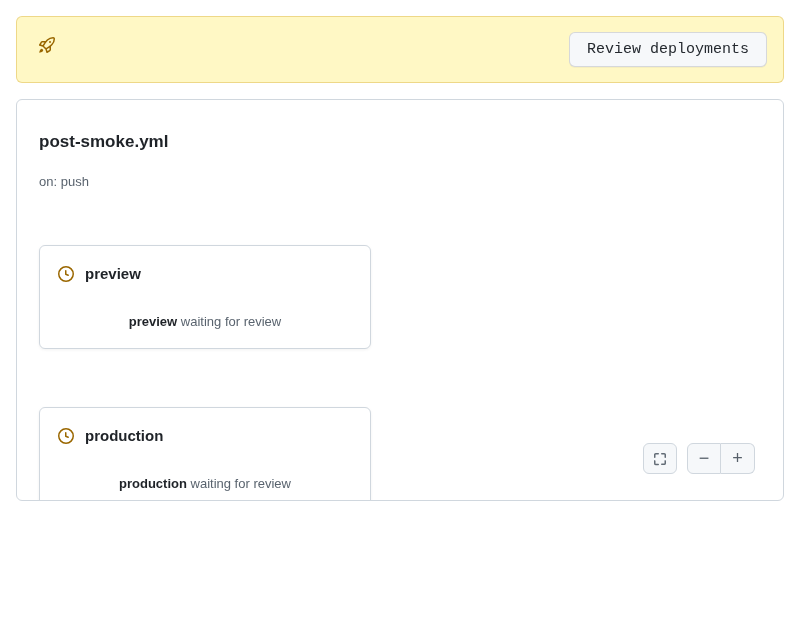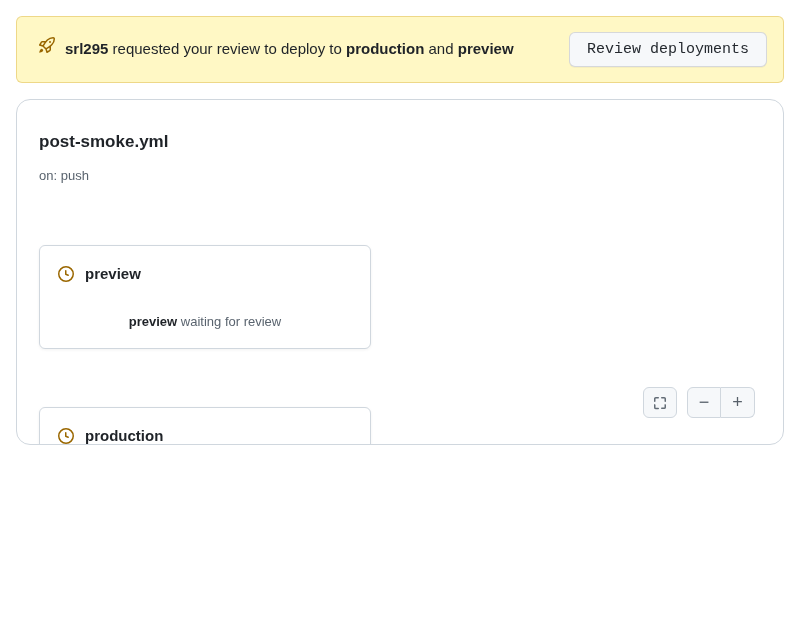--- a/index.html
+++ b/index.html
@@ -50,38 +50,38 @@
     color: #24292f;
     white-space: nowrap;
     cursor: pointer;
     box-shadow: 0 1px 0 rgba(31,35,40,0.04);
   }
 
   
   .workflow-card {
     position: relative;
     margin: 8px 16px 0 16px;
-    height: 346px;
+    height: 402px;
     background: #ffffff;
     border: 1px solid #d0d7de;
-    border-radius: 14px;
+    border-radius: 6px;
     overflow: hidden;
   }
   .wf-header {
     position: absolute;
     top: 32px;
     left: 22px;
   }
   .wf-title {
     font-size: 17px;
     font-weight: 700;
     color: #1f2328;
   }
   .wf-trigger {
-    margin-top: 16px;
+    margin-top: 22px;
     font-size: 13px;
     color: #59636e;
   }
 
   
   .job-card {
     position: absolute;
     left: 22px;
     width: 332px;
     height: 104px;
@@ -151,21 +151,20 @@
 </style>
 </head>
 <body>
 
 <div class="banner">
   <span class="banner-icon">
     <svg width="16" height="16" viewBox="0 0 16 16" fill="currentColor" aria-hidden="true">
       <path d="M14.064 0h.186C15.216 0 16 .784 16 1.75v.186a8.752 8.752 0 0 1-2.564 6.186l-.458.459c-.314.314-.641.616-.979.904v3.207c0 .608-.315 1.172-.833 1.49l-2.774 1.707a.749.749 0 0 1-1.11-.418l-.954-3.102a1.214 1.214 0 0 1-.145-.125L3.754 9.816a1.218 1.218 0 0 1-.124-.145L.528 8.717a.749.749 0 0 1-.418-1.11l1.71-2.774A1.748 1.748 0 0 1 3.31 4h3.204c.288-.338.59-.665.904-.979l.459-.458A8.749 8.749 0 0 1 14.064 0ZM8.938 3.623h-.002l-.458.458c-.76.76-1.437 1.598-2.02 2.5l-1.5 2.317 2.143 2.143 2.317-1.5c.902-.583 1.74-1.26 2.499-2.02l.459-.458a7.25 7.25 0 0 0 2.123-5.127V1.75a.25.25 0 0 0-.25-.25h-.186a7.249 7.249 0 0 0-5.125 2.123ZM3.56 14.56c-.732.732-2.334 1.045-3.005 1.148a.234.234 0 0 1-.201-.064.234.234 0 0 1-.064-.201c.103-.671.416-2.273 1.15-3.003a1.502 1.502 0 1 1 2.12 2.12Zm6.94-3.935c-.088.06-.177.118-.266.175l-2.35 1.521.548 1.783 1.949-1.2a.25.25 0 0 0 .119-.213ZM3.678 8.116 5.2 5.766c.058-.09.117-.178.176-.266H3.309a.25.25 0 0 0-.213.119l-1.2 1.95ZM12 5a1 1 0 1 1-2 0 1 1 0 0 1 2 0Z"></path>
     </svg>
   </span>
-  <div class="banner-text"><strong>srl295</strong><span> requested your review to deploy to </span><strong>production</strong><span> and </span><strong>preview</strong></div>
   <button class="review-btn">Review deployments</button>
 </div>
 
 <div class="workflow-card">
 
   <div class="wf-header">
     <div class="wf-title">post-smoke.yml</div>
     <div class="wf-trigger">on: push</div>
   </div>
 
@@ -183,20 +182,21 @@
 
   <div class="job-card pos-1">
     <div class="job-head">
       <span class="clock-icon">
         <svg width="16" height="16" viewBox="0 0 16 16" fill="currentColor" aria-hidden="true">
           <path d="M8 0a8 8 0 1 1 0 16A8 8 0 0 1 8 0ZM1.5 8a6.5 6.5 0 1 0 13 0 6.5 6.5 0 0 0-13 0Zm7-3.25v2.992l2.028.812a.75.75 0 0 1-.557 1.392l-2.5-1A.751.751 0 0 1 7 8.25v-3.5a.75.75 0 0 1 1.5 0Z"></path>
         </svg>
       </span>
       <span>production</span>
     </div>
+    <div class="job-status"><span class="env">production</span><span> waiting for review</span></div>
   </div>
 
   <div class="canvas-controls">
     <button class="ctrl-btn fit-btn">
       <span style="display:flex;">
         <svg width="16" height="16" viewBox="0 0 16 16" fill="currentColor" aria-hidden="true">
           <path d="M2 3.75C2 2.784 2.784 2 3.75 2h2.5a.75.75 0 0 1 0 1.5h-2.5a.25.25 0 0 0-.25.25v2.5a.75.75 0 0 1-1.5 0ZM9 2.75A.75.75 0 0 1 9.75 2h2.5c.966 0 1.75.784 1.75 1.75v2.5a.75.75 0 0 1-1.5 0v-2.5a.25.25 0 0 0-.25-.25h-2.5A.75.75 0 0 1 9 2.75Zm-6.25 6.5a.75.75 0 0 1 .75.75v2.5c0 .138.112.25.25.25h2.5a.75.75 0 0 1 0 1.5h-2.5A1.75 1.75 0 0 1 2 12.25v-2.5a.75.75 0 0 1 .75-.75Zm10.5 0a.75.75 0 0 1 .75.75v2.5A1.75 1.75 0 0 1 12.25 14h-2.5a.75.75 0 0 1 0-1.5h2.5a.25.25 0 0 0 .25-.25v-2.5a.75.75 0 0 1 .75-.75Z"></path>
         </svg>
       </span>
     </button>

